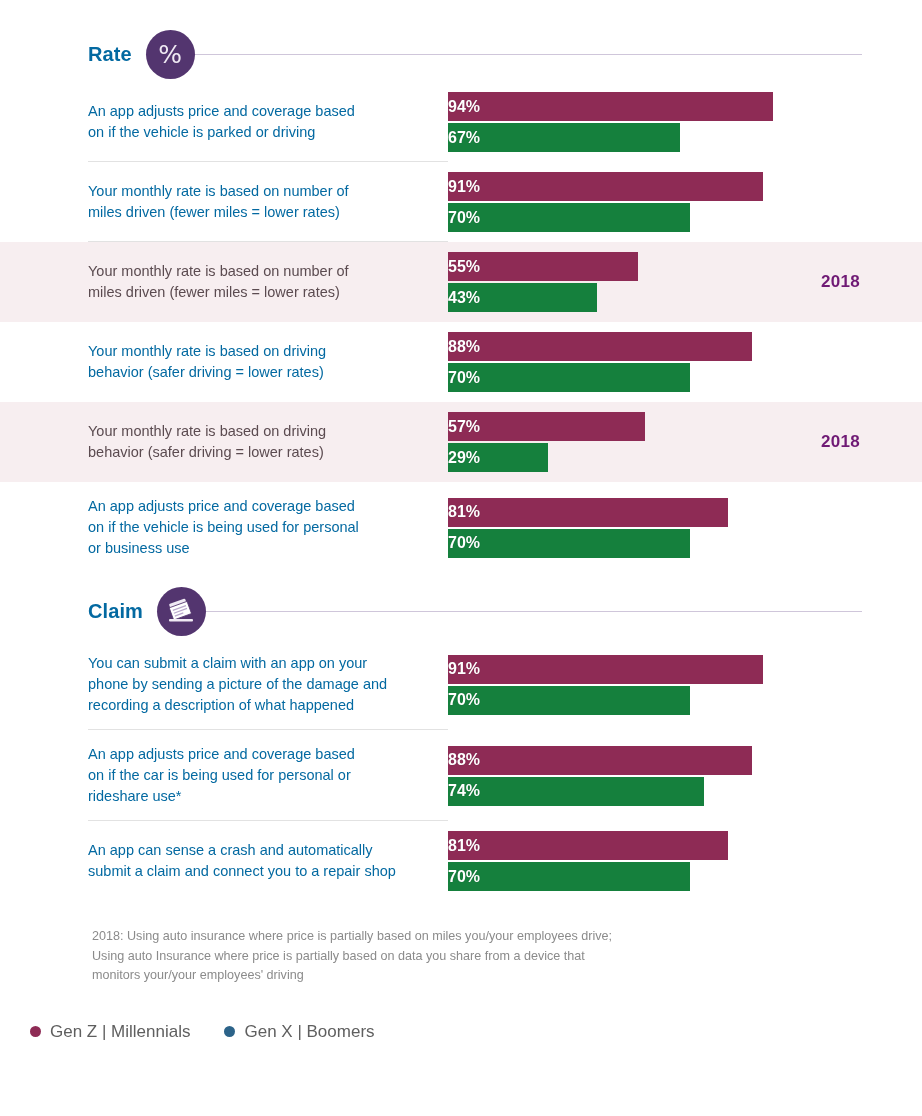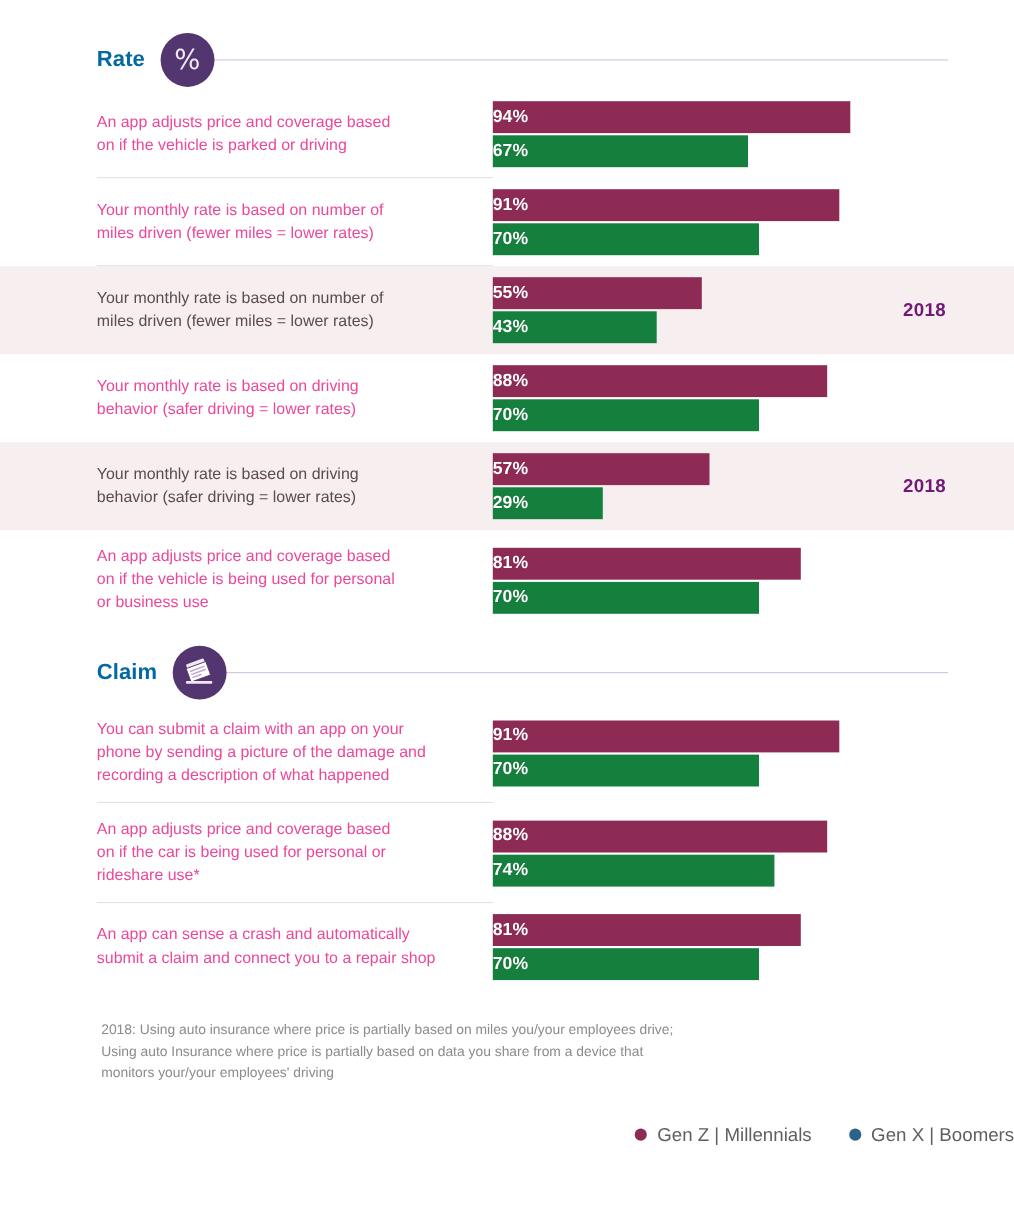--- a/index.html
+++ b/index.html
@@ -76,21 +76,21 @@
     min-height: 72px;
   }
   .row.highlight {
     background: #f7eef0;
   }
   .row .label {
     width: 360px;
     flex: 0 0 360px;
     font-size: 14.5px;
     line-height: 1.45;
-    color: #ec4899;
+    color: #0369a1;
     padding: 14px 0 14px 0;
     box-sizing: border-box;
   }
   .row.highlight .label { color: #5b4b50; }
   .row .bars {
     flex: 1 1 auto;
     padding: 10px 0;
     position: relative;
   }
   .bar-wrap {
@@ -140,21 +140,21 @@
     padding: 26px 120px 0 92px;
     font-size: 12.6px;
     line-height: 1.55;
     color: #8b8b8b;
   }
   .footnote div { white-space: nowrap; }
 
   
   .legend {
     display: flex;
-    justify-content: flex-end;
+    justify-content: flex-start;
     align-items: center;
     gap: 34px;
     margin-top: 36px;
     padding-left: 30px;
   }
   .legend-item {
     display: flex;
     align-items: center;
     gap: 9px;
   }

